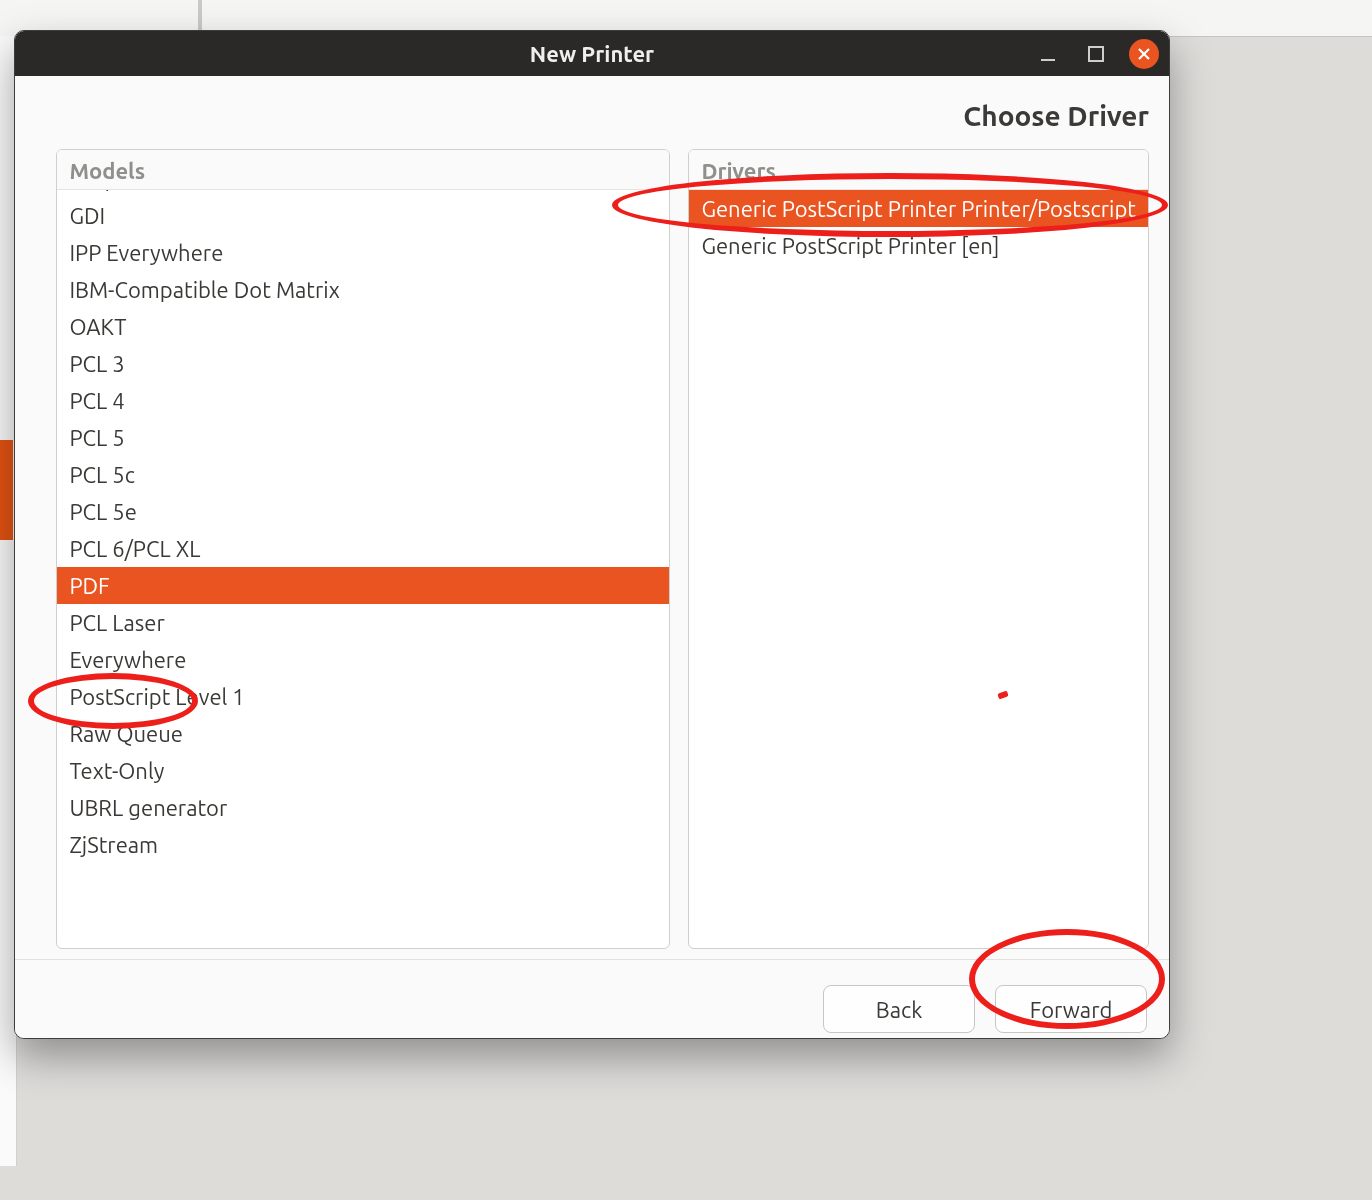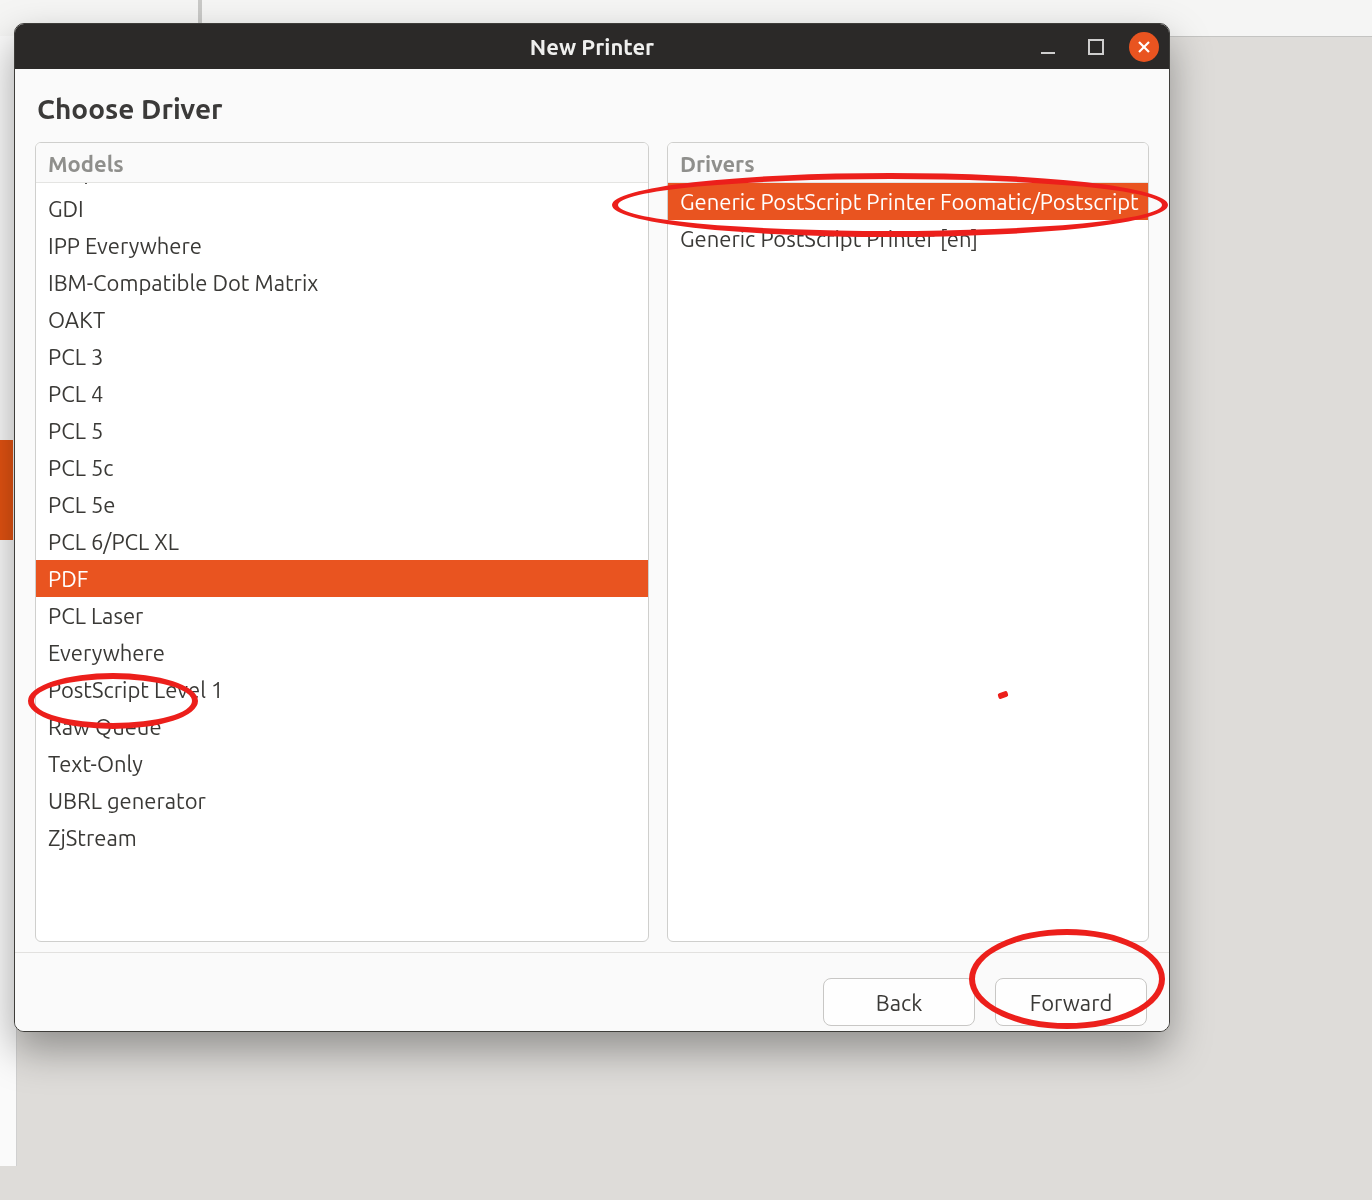--- a/index.html
+++ b/index.html
@@ -43,21 +43,21 @@
     left: 0;
     top: 440px;
     width: 13px;
     height: 100px;
     background: #e45312;
   }
 
   .dialog {
     position: absolute;
     left: 14px;
-    top: 23px;
+    top: 30px;
     width: 1154px;
     height: 1007px;
     background: #fafafa;
     border: 1px solid #3e3d3a;
     border-radius: 10px;
     box-shadow: 0 18px 40px rgba(0,0,0,0.35);
     overflow: hidden;
     display: flex;
     flex-direction: column;
   }
@@ -112,20 +112,21 @@
     stroke: #ffffff;
     stroke-width: 2.2;
   }
 
   .dialog-body {
     flex: 1 1 auto;
     padding: 18px 20px 10px 20px;
     display: flex;
     flex-direction: column;
     overflow: hidden;
+    align-items: flex-end;
   }
 
   .heading {
     font-size: 28px;
     font-weight: 700;
     color: #3b3a39;
     margin: 6px 0 18px 2px;
   }
 
   .lists-row {
@@ -310,21 +311,21 @@
               </div>
             </div>
         </div>
       </div>
 
       <div class="list-col drivers">
         <div class="col-header">Drivers</div>
         <div class="list-scroll">
           <div class="list-inner" id="drivers-inner">
               <div class="row selected">
-                <span>Generic PostScript Printer Foomatic/Postscript</span>
+                <span>Generic PostScript Printer Printer/Postscript</span>
               </div>
               <div class="row">
                 <span>Generic PostScript Printer [en]</span>
               </div>
             </div>
         </div>
       </div>
 
     </div>
   </div>

